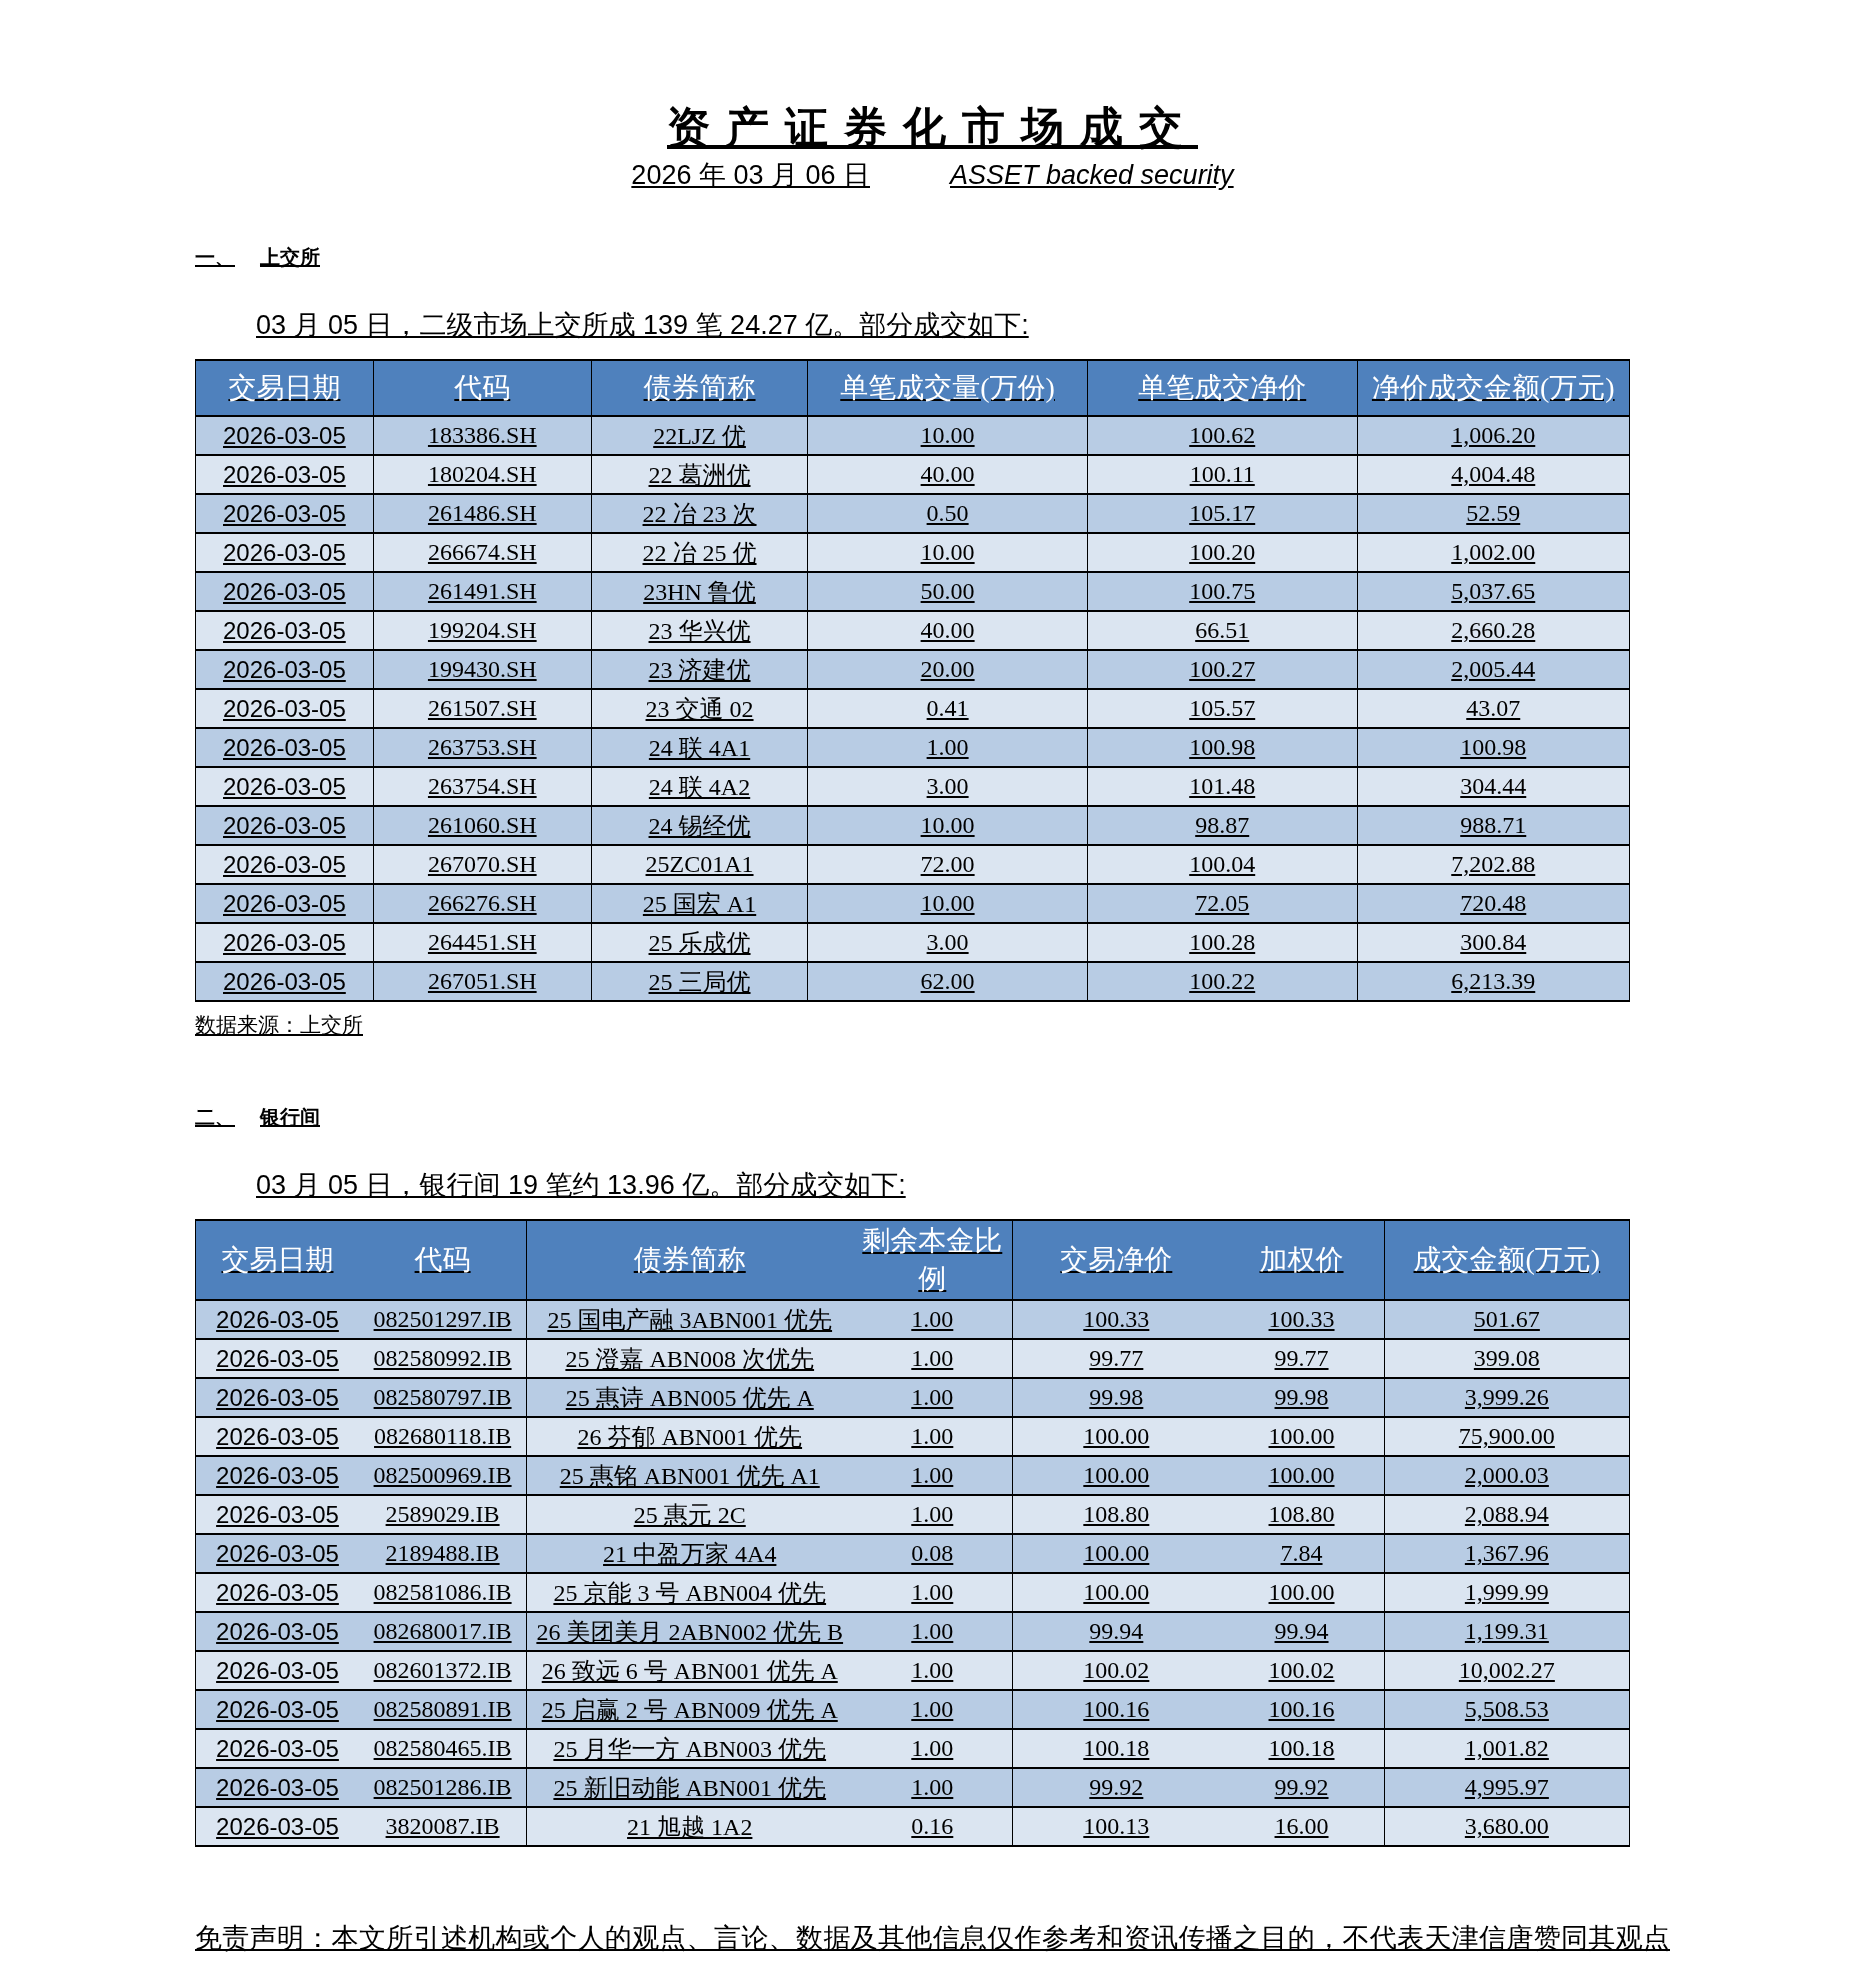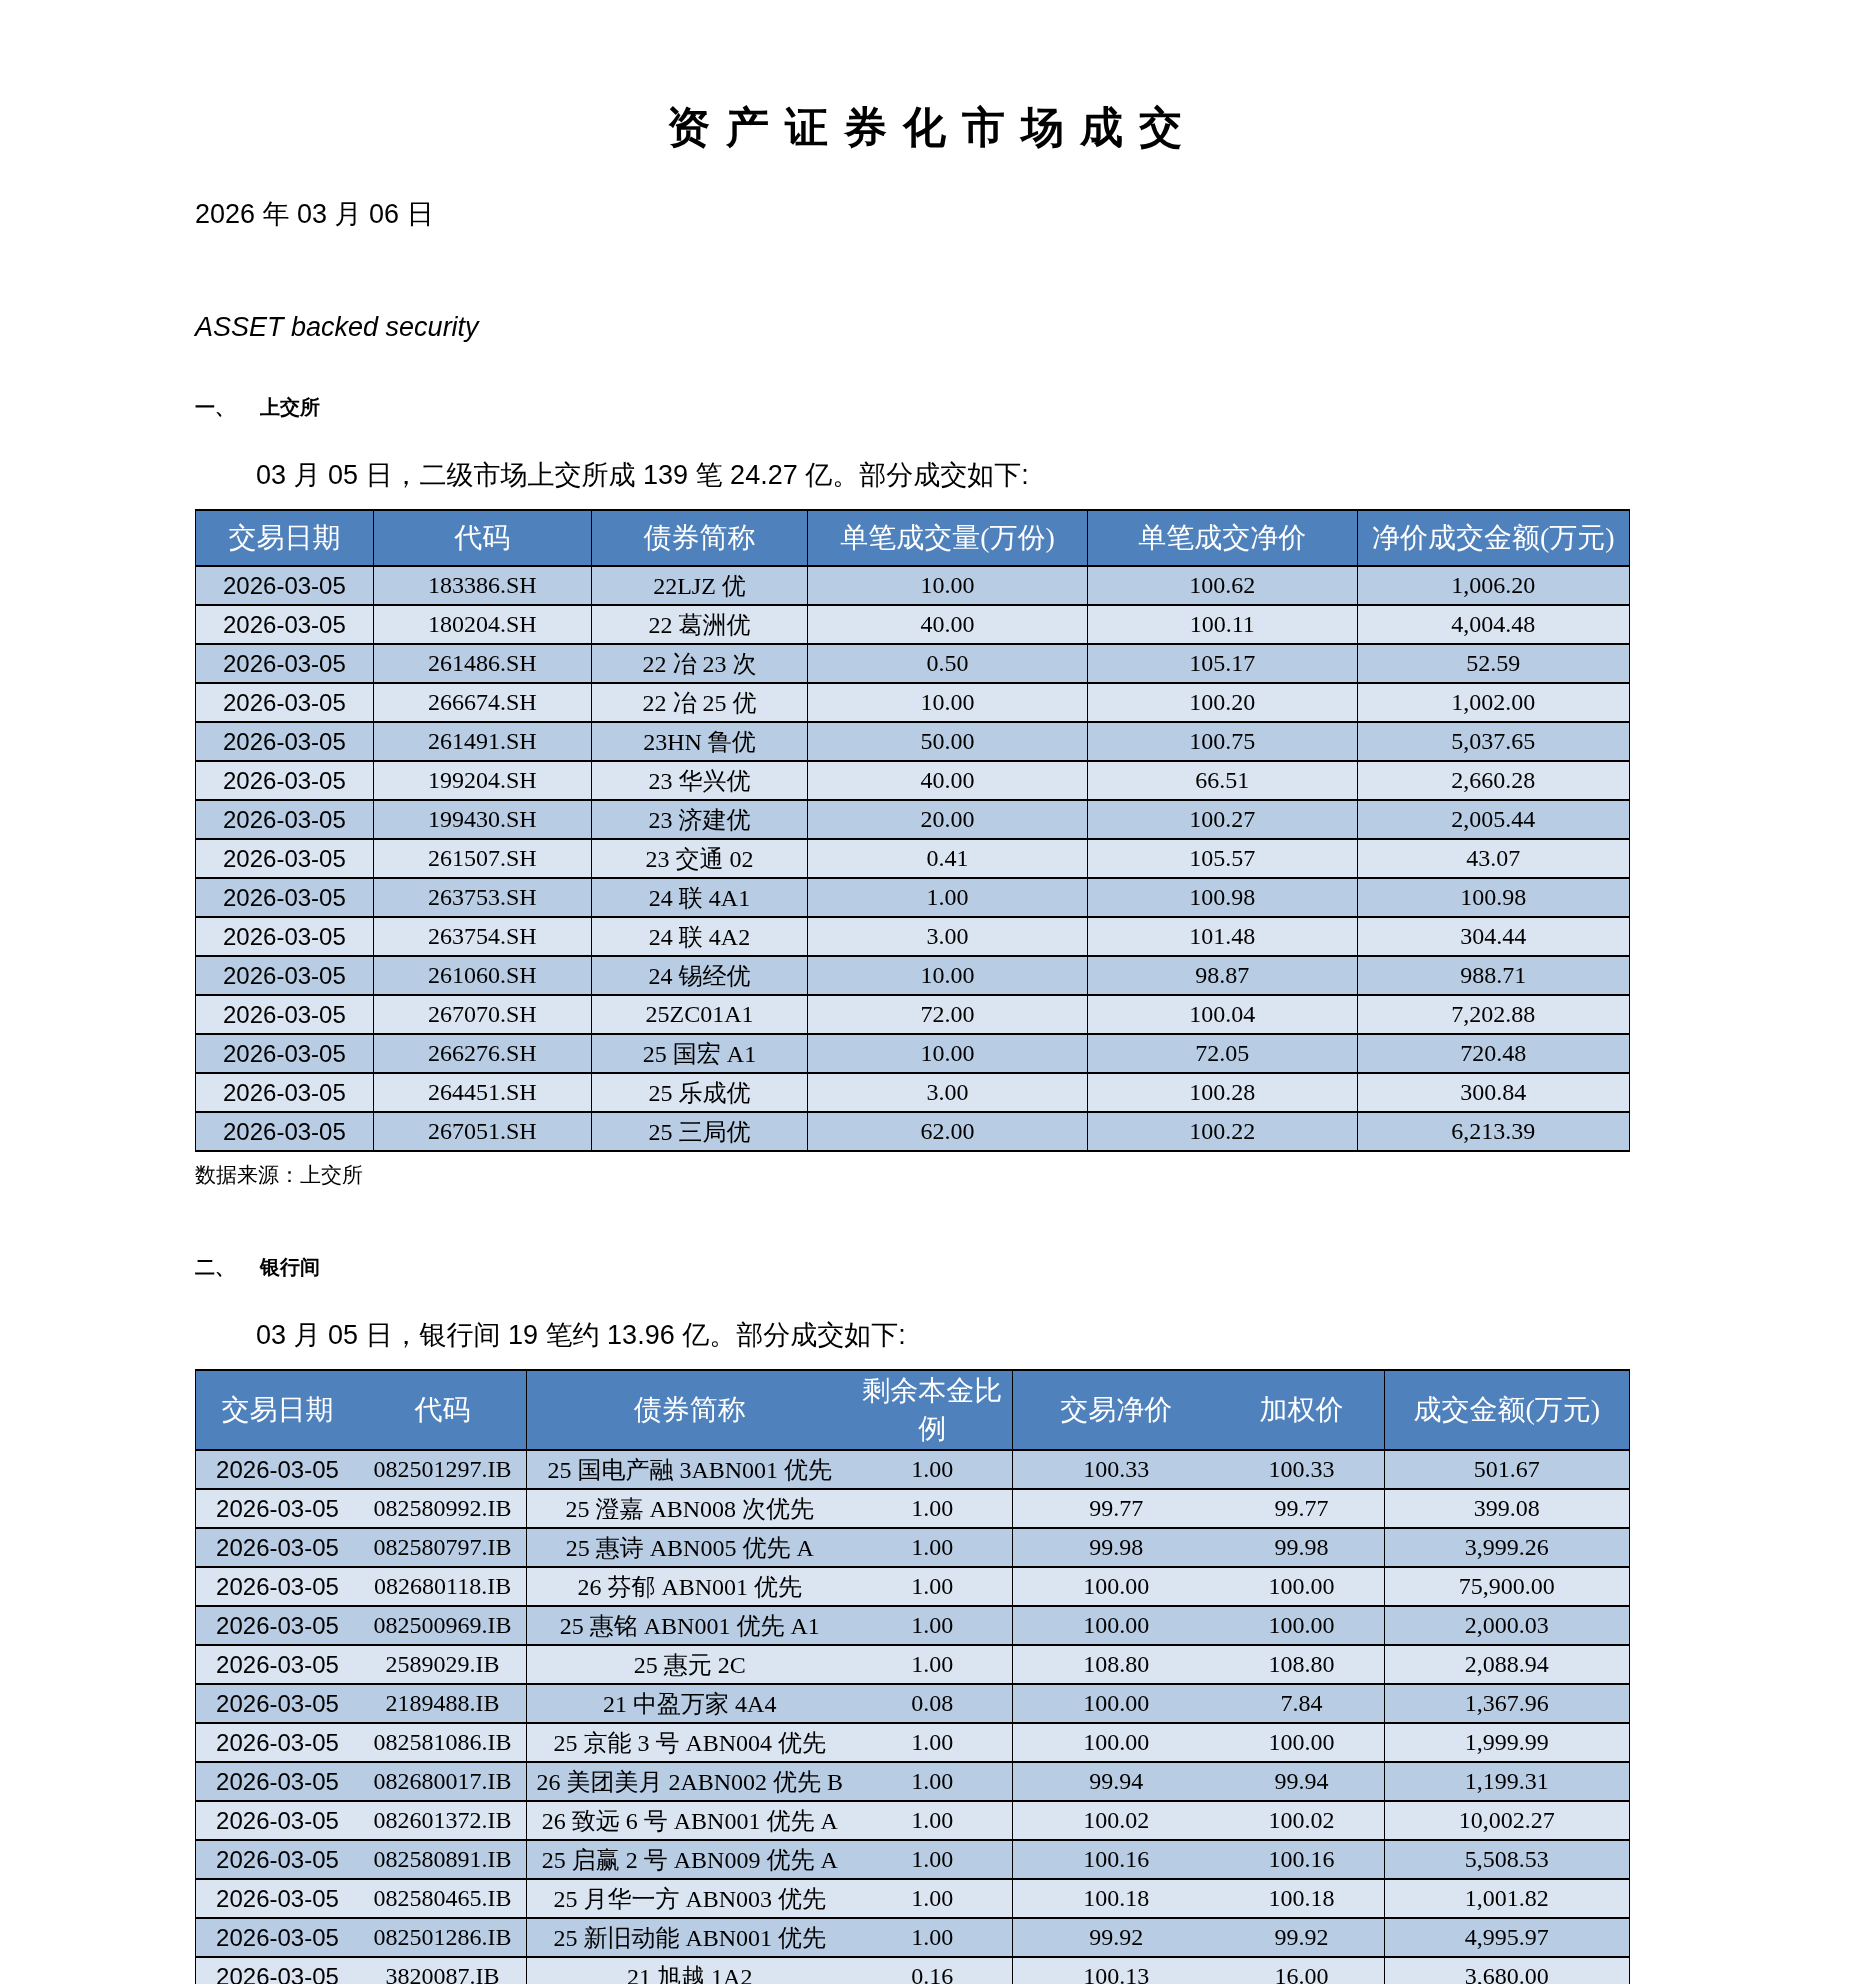--- a/index.html
+++ b/index.html
@@ -9,36 +9,35 @@
     background: #ffffff;
     color: #000000;
     font-family: "Liberation Sans", sans-serif;
     overflow: hidden;
   }
   .page {
     box-sizing: border-box;
     width: 1869px;
     height: 1985px;
     padding: 99px 199px 16px 195px;
+    text-decoration: underline;
   }
   .title {
     font-size: 43px;
     font-weight: 700;
     letter-spacing: 16px;
     text-align: center;
     white-space: nowrap;
   }
   .subtitle {
-    margin-top: 39px;
     display: flex;
     justify-content: center;
     align-items: baseline;
     gap: 80px;
     font-size: 27px;
-    flex-direction: column;
   }
   .subtitle .en {
     font-style: italic;
   }
   .sec-heading {
     margin-top: 51px;
     font-size: 20px;
     font-weight: 600;
   }
   .sec-heading .num { margin-right: 25px; }

